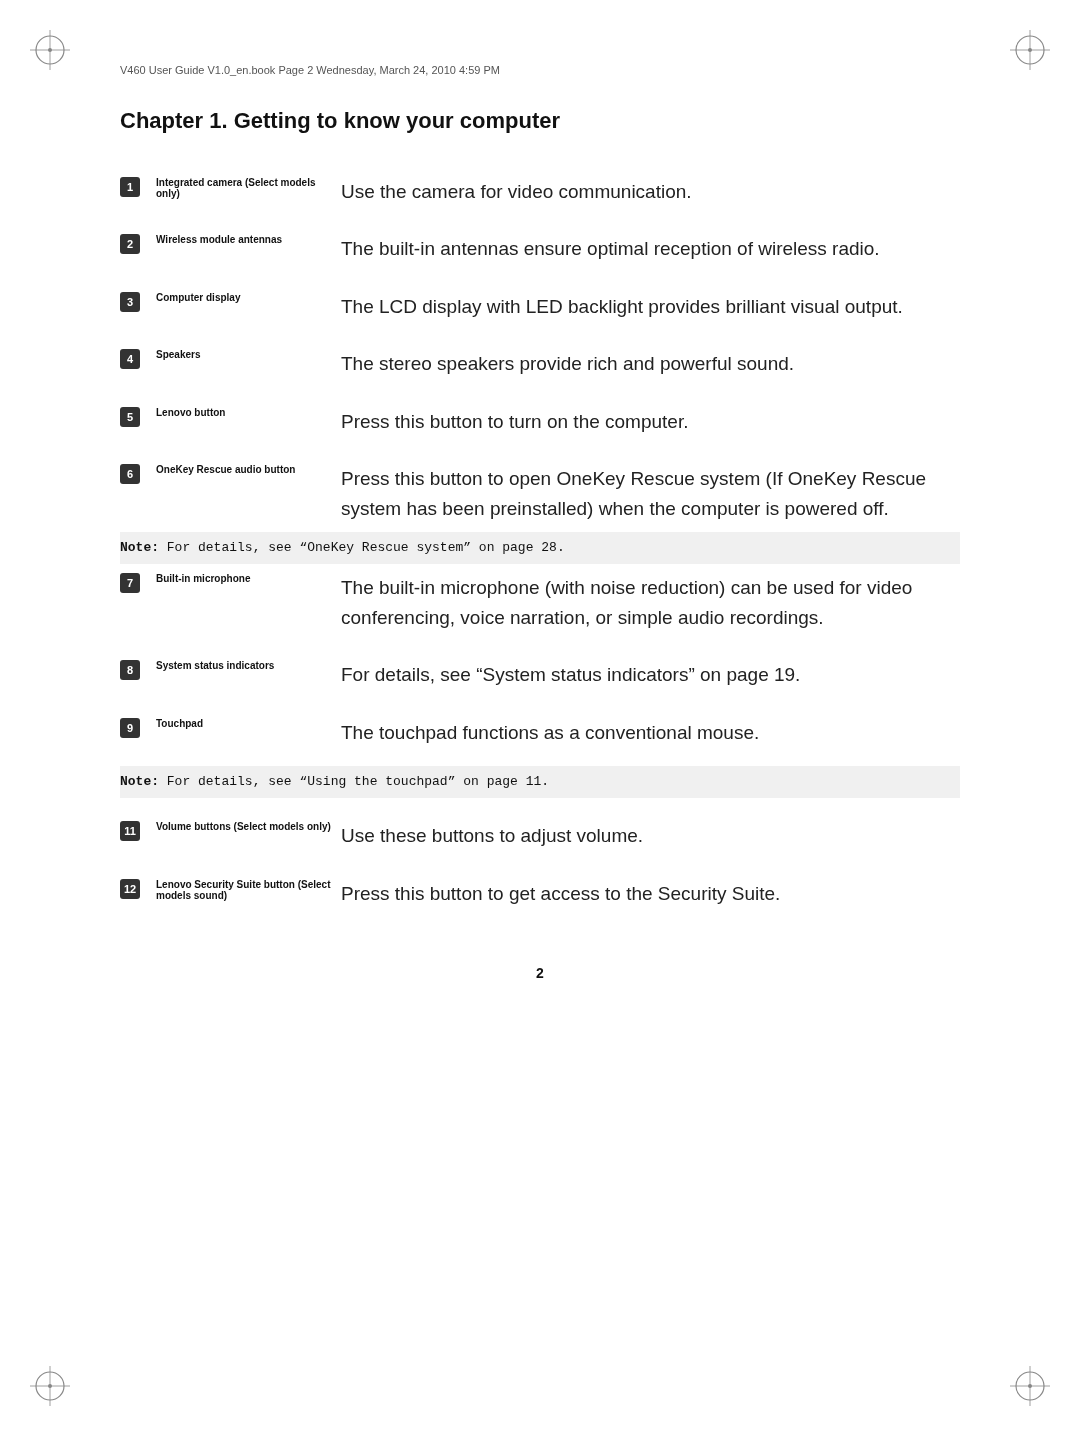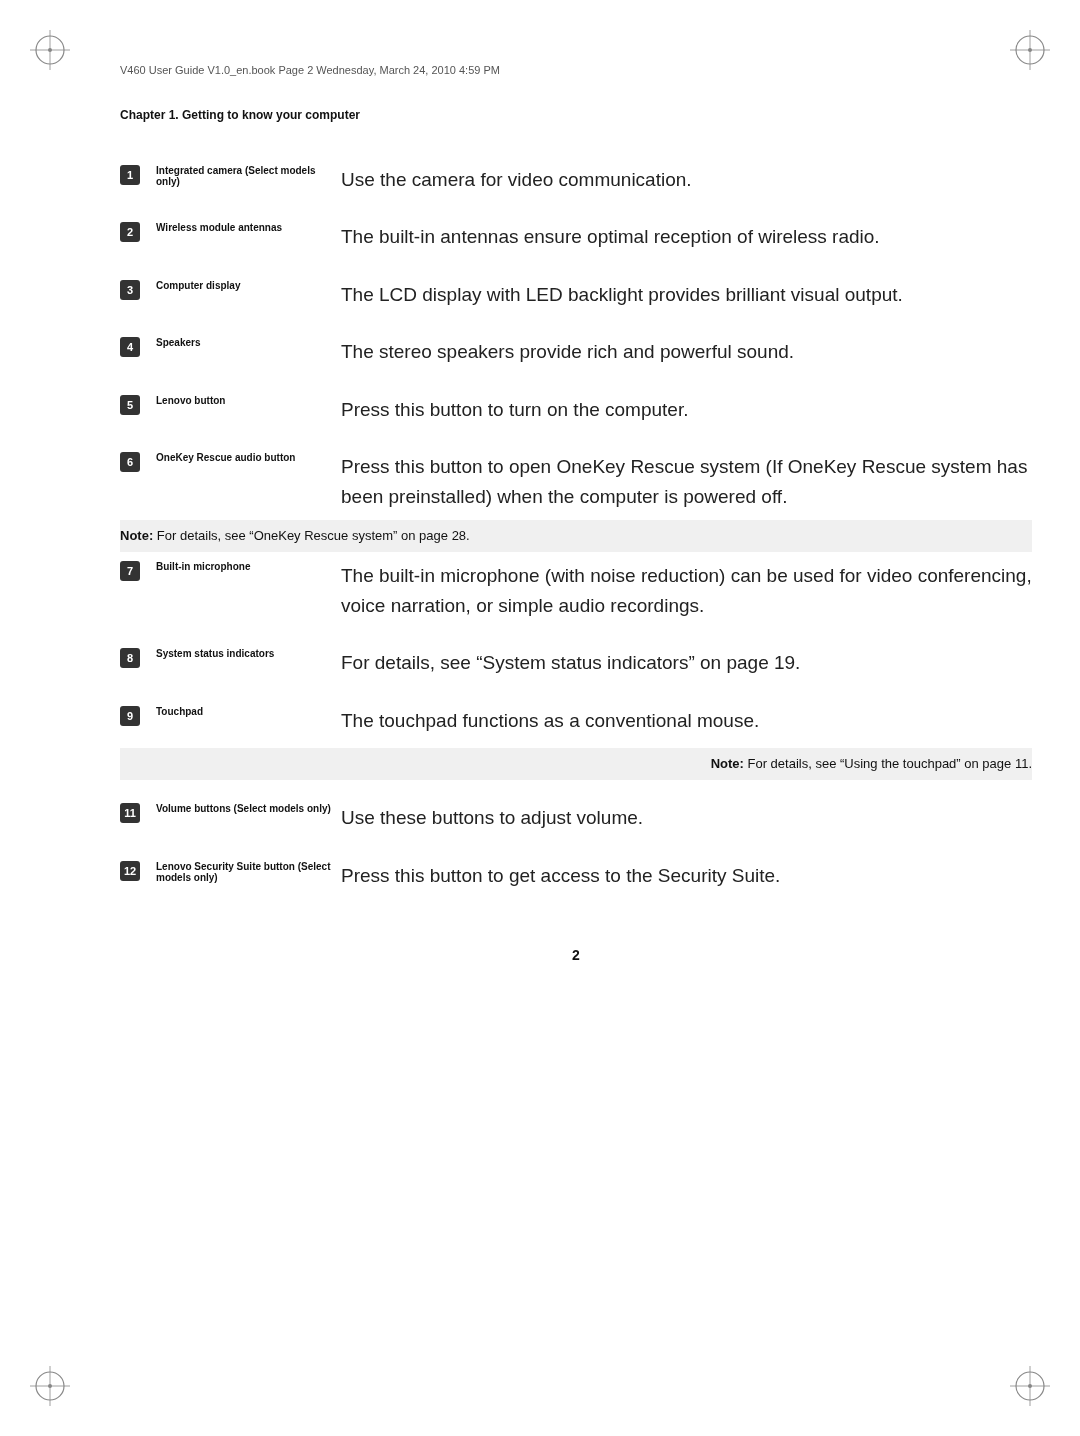--- a/index.html
+++ b/index.html
@@ -17,21 +17,21 @@
       min-height: 1436px;
       position: relative;
       overflow-x: hidden;
     }
 
     .page-wrapper {
       width: 1080px;
       min-height: 1436px;
       background: #fff;
       position: relative;
-      padding: 60px 48px 80px 120px;
+      padding: 60px 120px 80px 120px;
     }
 
     
     .corner-mark {
       position: absolute;
       width: 40px;
       height: 40px;
     }
     .corner-mark svg {
       width: 40px;
@@ -44,21 +44,21 @@
 
     .header-line {
       font-size: 11px;
       color: #555;
       margin-bottom: 32px;
       margin-top: 4px;
       font-family: Arial, sans-serif;
     }
 
     .chapter-title {
-      font-size: 12px;
+      font-size: 22px;
       font-weight: bold;
       margin-bottom: 36px;
       font-family: Arial, sans-serif;
     }
 
     .items-table {
       width: 100%;
       border-collapse: collapse;
     }
 
@@ -105,21 +105,21 @@
       line-height: 1.55;
       color: #222;
       vertical-align: top;
       padding-top: 7px;
     }
 
     .note-row td {
       background: #f0f0f0;
       padding: 6px 10px;
       font-size: 13px;
-      font-family: Liberation Sans, sans-serif;
+      font-family: Liberation Mono, monospace;
       line-height: 1.4;
     }
 
     .note-row td span.note-bold {
       font-weight: bold;
     }
 
     .page-number {
       text-align: center;
       font-size: 14px;
@@ -253,21 +253,21 @@
           <td colspan="3" class="separator"></td>
         </tr>
         <tr>
           <td class="num-cell"><span class="num-badge">9</span></td>
           <td class="label-cell">Touchpad</td>
           <td class="desc-cell">The touchpad functions as a conventional mouse.</td>
         </tr>
       </tbody>
   </table>
 
-  <table class="items-table" style="margin-top:6px;text-align:right;">
+  <table class="items-table" style="margin-top:12px;">
     <tbody>
       <tr class="note-row">
         <td colspan="3">
           <span class="note-bold">Note:</span><span> For details, see “Using the touchpad” on page 11.</span>
         </td>
       </tr>
     </tbody>
   </table>
 
   <table class="items-table" style="margin-top:2px;">
@@ -278,21 +278,21 @@
         <tr>
           <td class="num-cell"><span class="num-badge">11</span></td>
           <td class="label-cell">Volume buttons (Select models only)</td>
           <td class="desc-cell">Use these buttons to adjust volume.</td>
         </tr>
         <tr>
           <td colspan="3" class="separator"></td>
         </tr>
         <tr>
           <td class="num-cell"><span class="num-badge">12</span></td>
-          <td class="label-cell">Lenovo Security Suite button (Select models only)</td>
+          <td class="label-cell">Lenovo Security Suite button (Select models sound)</td>
           <td class="desc-cell">Press this button to get access to the Security Suite.</td>
         </tr>
       </tbody>
   </table>
 
   <div class="page-number">2</div>
 
 </div>
 
 </body></html>

